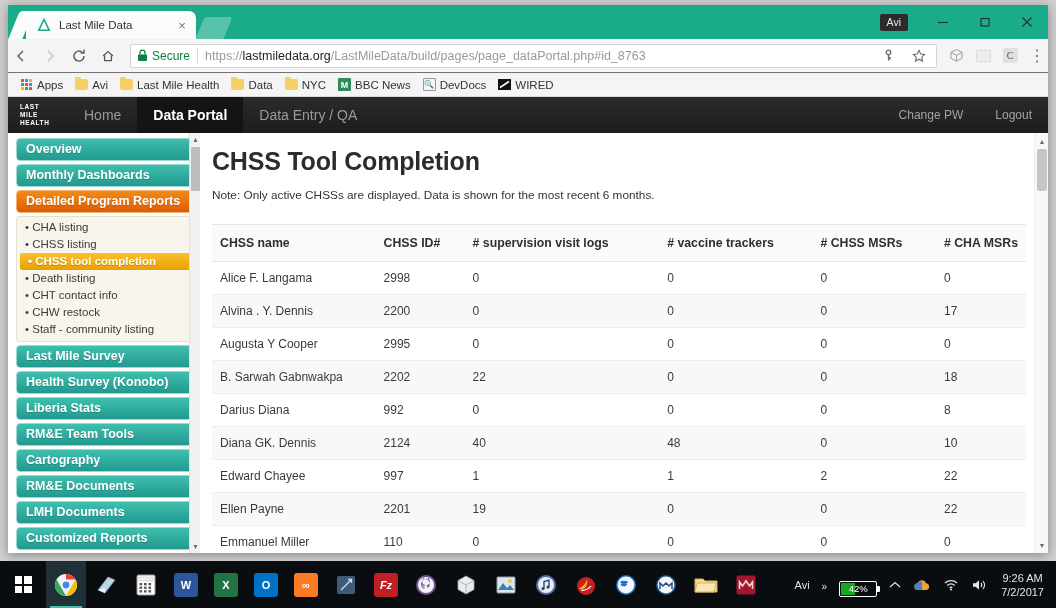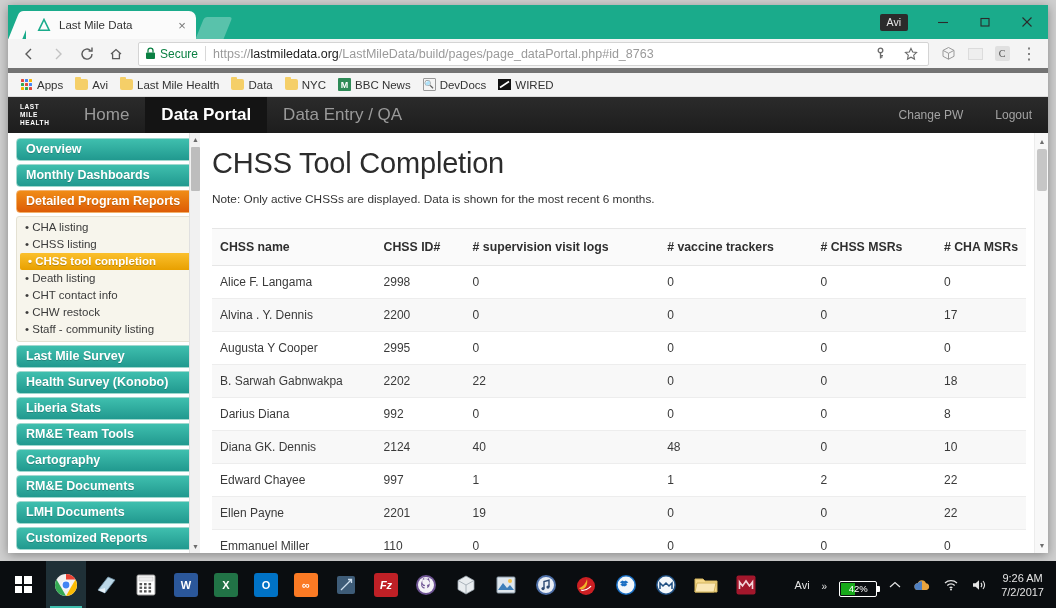--- a/index.html
+++ b/index.html
@@ -100,24 +100,24 @@
     display: flex; align-items: center; justify-content: center;
     color: #2b2b2b;
     font-size: 13px;
   }
   .wbtn svg { display: block; }
 
   
   .toolbar {
     height: 34px;
     background: #f4f4f4;
-    border-bottom: 5px solid #737373;
+    border-bottom: 1px solid #737373;
     display: flex;
     align-items: center;
-    padding: 0 8px;
+    padding: 0 0;
   }
   .navbtn {
     width: 26px; height: 26px;
     display: flex; align-items: center; justify-content: center;
     color: #5a5a5a;
     margin-right: 3px;
   }
   .navbtn.disabled { color: #c2c2c2; }
   .omnibox {
     flex: 1 1 auto;
@@ -249,21 +249,21 @@
   .brand-logo {
     font-size: 6.5px;
     line-height: 8px;
     font-weight: bold;
     letter-spacing: .6px;
     color: #fff;
   }
   .navlink {
     display: flex; align-items: center;
     padding: 0 16px;
-    font-size: 17px;
+    font-size: 14px;
     color: #9a9a9a;
   }
   .navlink.active {
     color: #fff;
     background: #141414;
     font-weight: bold;
   }
   .nav-right { margin-left: auto; display: flex; }
   .nav-right .navlink { color: #a3a3a3; font-size: 12px; }
 
@@ -350,22 +350,22 @@
   .sb-arrow.down { bottom: 0; }
 
   
   .main {
     flex: 1 1 auto;
     padding: 14px 22px 0 12px;
     overflow: hidden;
     position: relative;
   }
   h1.page-title {
-    font-size: 29px;
-    font-weight: normal;
+    font-size: 25px;
+    font-weight: bold;
     color: #2c2c2c;
     letter-spacing: -.2px;
     margin-bottom: 12px;
   }
   .note {
     font-size: 11.8px;
     color: #333;
     margin-bottom: 22px;
   }
   table.data {

